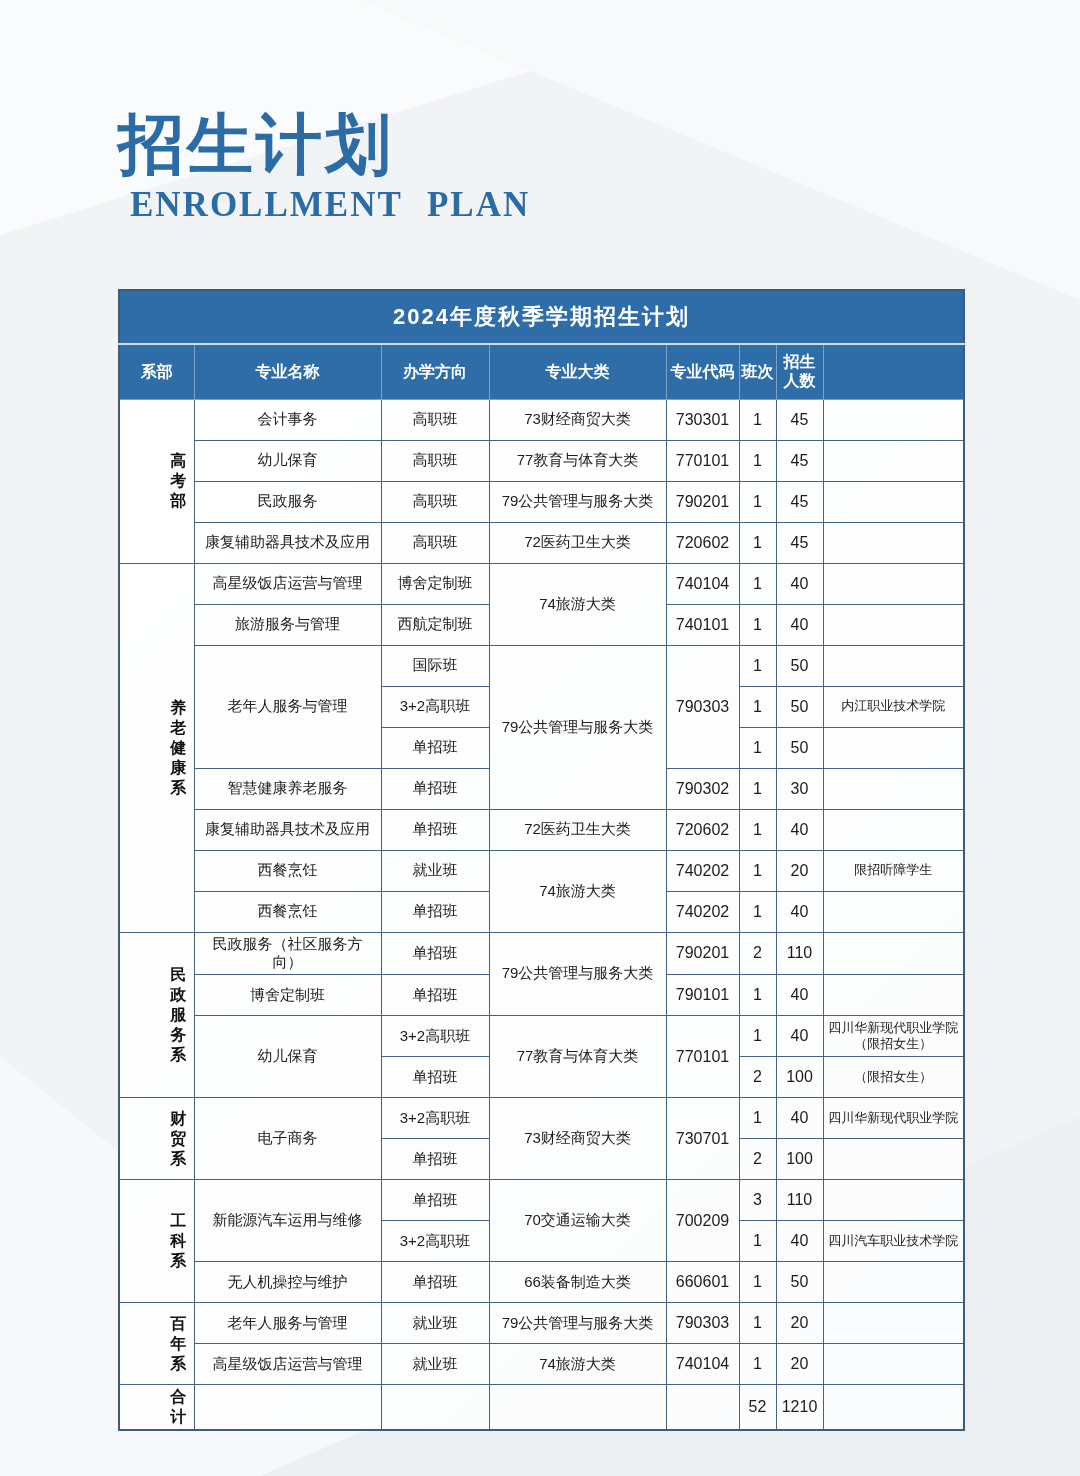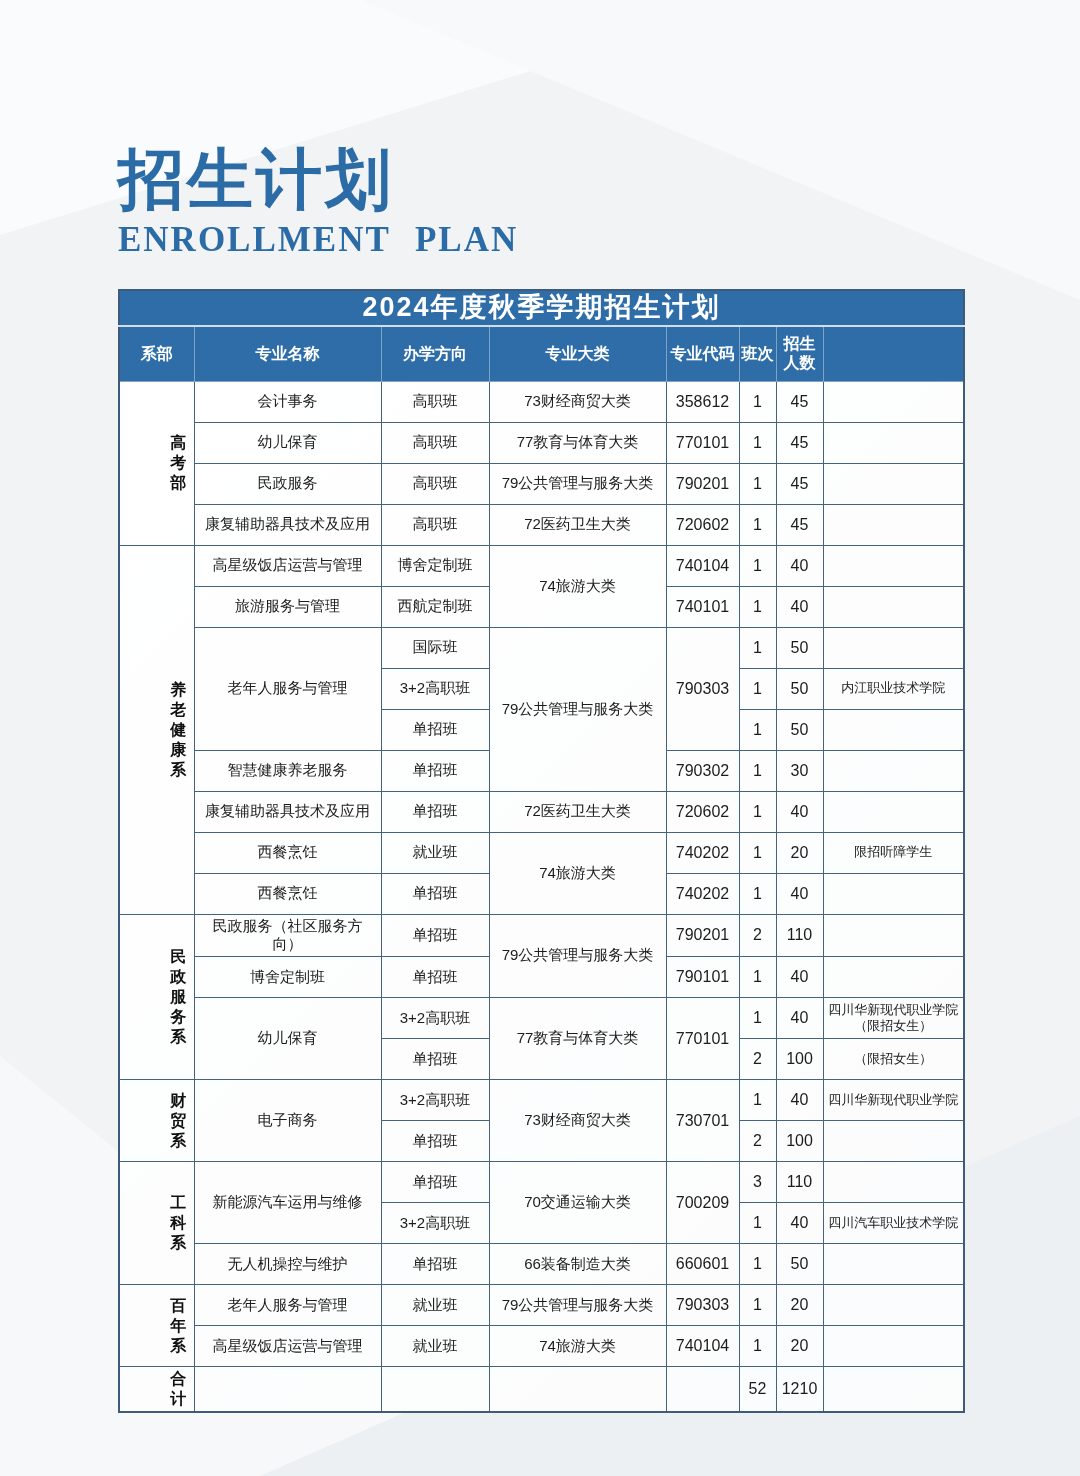--- a/index.html
+++ b/index.html
@@ -14,27 +14,27 @@
   .bg-shape { position:absolute; pointer-events:none; }
   .bg-tl  { top:0; left:0; width:760px; height:235px; background:#fafbfc;
             clip-path:polygon(0 0,100% 0,0 100%); }
   .bg-tr  { top:0; right:0; width:720px; height:300px; background:#f7f9fa;
             clip-path:polygon(0 0,100% 0,100% 100%); }
   .bg-bl  { bottom:0; left:0; width:520px; height:420px; background:#f6f8f9;
             clip-path:polygon(0 0,0 100%,100% 100%); }
   .bg-br  { bottom:0; right:0; width:820px; height:360px; background:#edf0f2;
             clip-path:polygon(100% 0,100% 100%,0 100%); }
 
-  .page-header { position:absolute; left:118px; top:143px; }
+  .page-header { position:absolute; left:118px; top:108px; }
   .page-title {
     margin:0; font-size:66px; font-weight:bold; color:#2b6ba6;
     letter-spacing:3px; line-height:1.1;
   }
   .page-subtitle {
-    margin:4px 0 0 0; font-family:"Liberation Serif","DejaVu Serif",serif;
+    margin:4px 0 0 12px; font-family:"Liberation Serif","DejaVu Serif",serif;
     font-size:35px; color:#2b6ba6; letter-spacing:2px; word-spacing:14px;
     font-weight:bold;
   }
 
   table.enroll {
     position:absolute; left:118px; top:289px; width:845px;
     border-collapse:collapse; table-layout:fixed;
     border:2px solid #3d5c7a;
     background:linear-gradient(135deg,#ffffff 0%,#f3f5f8 55%,#e9edf1 100%);
   }
@@ -46,21 +46,21 @@
   col.c-classes   { width:37px; }
   col.c-students  { width:47px; }
   col.c-remark    { width:141px; }
 
   thead th {
     background:#2e6da8; color:#ffffff; font-weight:bold;
     border:1px solid #7ea3c4; vertical-align:middle; text-align:center;
     white-space:pre-line; line-height:1.15;
   }
   th.caption-cell {
-    font-size:27px; height:36px; letter-spacing:2px;
+    font-size:22px; height:54px; letter-spacing:2px;
     border-bottom:2px solid #cfdeea;
   }
   tr.col-headers th { font-size:16px; height:55px; }
 
   tbody td {
     border:1.5px solid #446282;
     height:41px; padding:2px 4px;
     text-align:center; vertical-align:middle;
     font-size:15px; color:#1c1c1c;
     background:rgba(255,255,255,0.8);
@@ -110,21 +110,21 @@
 人数</th>
         <th data-name="col-header-remark"></th>
       </tr>
   </thead>
   <tbody id="table-body" data-name="table-body">
       <tr data-name="table-row">
         <td rowspan="4" class="dept dept" data-name="dept-cell">高考部</td>
         <td class="major" data-name="major-cell">会计事务</td>
         <td class="direction" data-name="direction-cell">高职班</td>
         <td class="category" data-name="category-cell">73财经商贸大类</td>
-        <td class="code" data-name="code-cell">358612</td>
+        <td class="code" data-name="code-cell">730301</td>
         <td class="classes" data-name="classes-cell">1</td>
         <td class="students" data-name="students-cell">45</td>
         <td class="remark" data-name="remark-cell"></td>
       </tr>
       <tr data-name="table-row">
         <td class="major" data-name="major-cell">幼儿保育</td>
         <td class="direction" data-name="direction-cell">高职班</td>
         <td class="category" data-name="category-cell">77教育与体育大类</td>
         <td class="code" data-name="code-cell">770101</td>
         <td class="classes" data-name="classes-cell">1</td>

